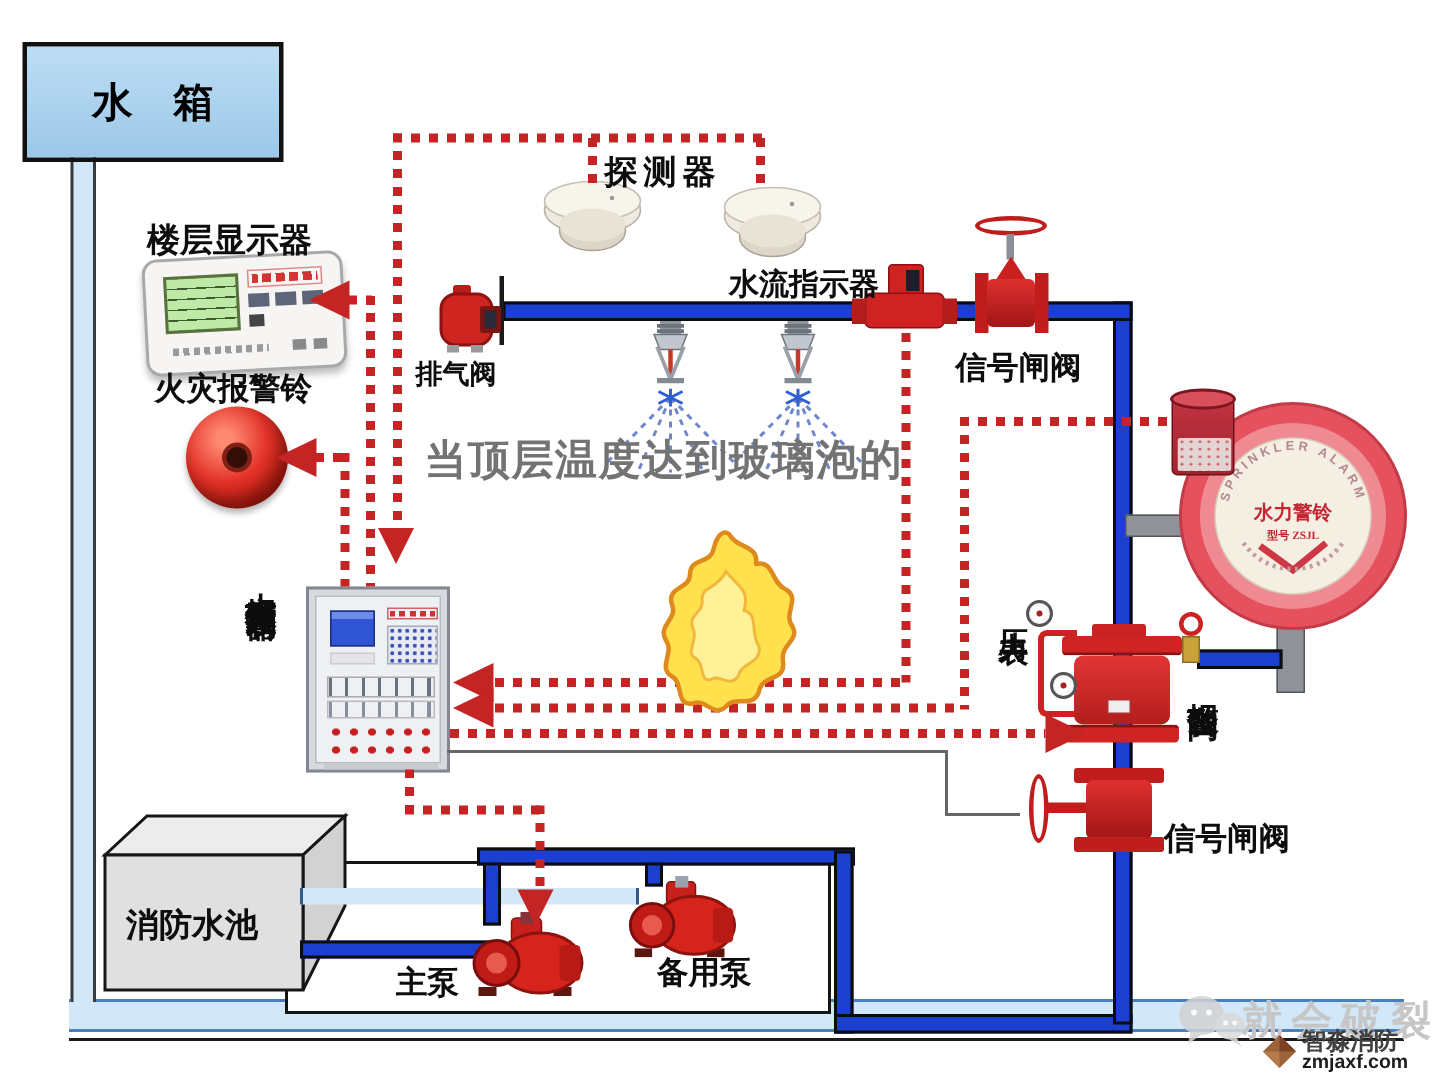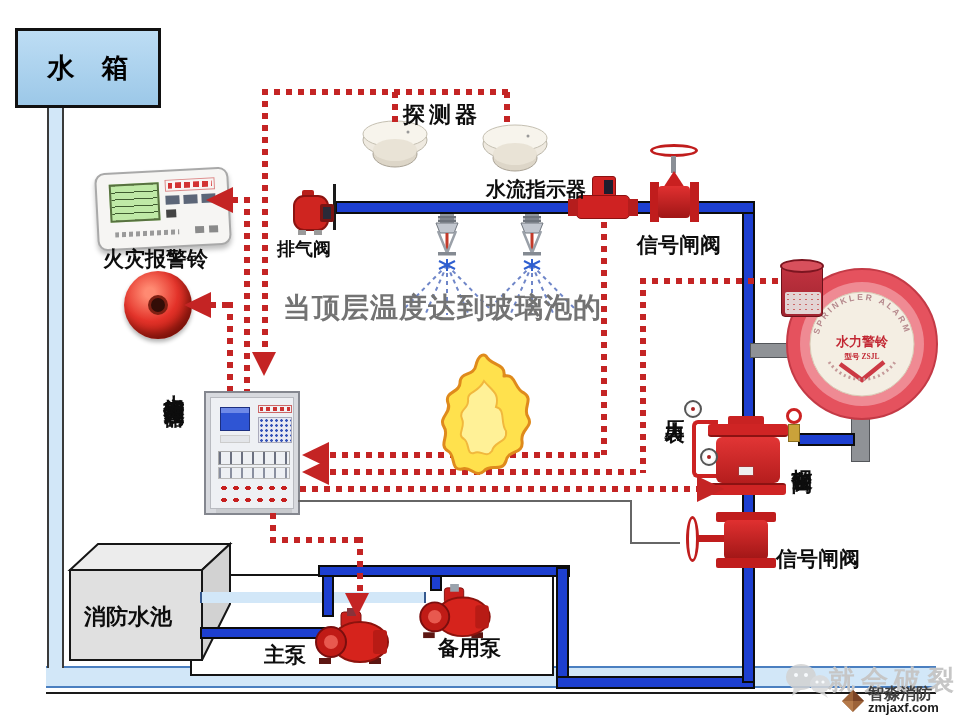--- a/index.html
+++ b/index.html
@@ -17,21 +17,21 @@
   .dv{position:absolute;width:6px;background-image:repeating-linear-gradient(180deg,#c42424 0 6px,rgba(0,0,0,0) 6px 12px);}
   .aL{position:absolute;width:0;height:0;border-top:13px solid transparent;border-bottom:13px solid transparent;border-right:27px solid #c42424;}
   .aR{position:absolute;width:0;height:0;border-top:13px solid transparent;border-bottom:13px solid transparent;border-left:27px solid #c42424;}
   .aD{position:absolute;width:0;height:0;border-left:12px solid transparent;border-right:12px solid transparent;border-top:24px solid #c42424;}
   .tl{position:absolute;background:#666;}
   
   .lbl{position:absolute;color:#0d0d0d;font-weight:700;white-space:nowrap;}
   .vl{writing-mode:vertical-rl;text-orientation:upright;letter-spacing:2px;}
   .note{position:absolute;color:#737373;font-weight:700;font-size:28px;line-height:31px;letter-spacing:1px;}
   
-  .tank{position:absolute;left:15px;top:28px;width:146px;height:80px;background:linear-gradient(#bdddf4,#9cc8e8);
+  .tank{position:absolute;left:15px;top:28px;width:174px;height:80px;background:linear-gradient(#bdddf4,#9cc8e8);
         border:3px solid #111;display:flex;align-items:center;justify-content:center;font-size:27px;font-weight:700;}
   .bell{position:absolute;left:124px;top:271px;width:68px;height:68px;border-radius:50%;
         background:radial-gradient(circle at 38% 32%,#ff8a72 8%,#e4332a 45%,#b11407 85%);
         box-shadow:inset -5px -7px 10px rgba(0,0,0,.35),0 3px 4px rgba(0,0,0,.3);}
   .bell .hole{position:absolute;left:24px;top:24px;width:20px;height:20px;border-radius:50%;
         background:#330d07;border:3px solid #7e2013;}
   .fd{position:absolute;left:96px;top:170px;width:134px;height:78px;transform:rotate(-3deg);
       background:#f6f5f3;border:2px solid #a9a9a9;border-radius:10px;box-shadow:0 4px 5px rgba(0,0,0,.25);}
   .fd .lcd{position:absolute;left:12px;top:10px;width:50px;height:38px;background:#bfe9a6;border:2px solid #57713f;
       background-image:repeating-linear-gradient(180deg,transparent 0 6px,#3f5c2f 6px 7px);}
@@ -309,20 +309,21 @@
   <div class="aD" style="left:345px;top:593px;"></div>
   <div class="tl" style="left:298px;top:500px;width:334px;height:2px;"></div>
   <div class="tl" style="left:630px;top:500px;width:2px;height:44px;"></div>
   <div class="tl" style="left:630px;top:542px;width:50px;height:2px;"></div>
 
   <svg class="abs" style="left:436px;top:350px;" width="100" height="132" viewBox="0 0 100 130">
     <path d="M50,5 C55,15 70,12 68,25 C80,22 78,38 88,42 C98,48 86,58 92,66 C98,76 84,78 86,90 C88,104 72,98 70,110 C66,122 54,112 48,120 C40,128 34,114 26,118 C14,120 20,104 12,100 C2,94 14,84 8,76 C2,66 16,62 12,52 C8,40 24,42 24,32 C24,20 38,26 40,14 C42,6 46,2 50,5 Z" fill="#ffe14d" stroke="#df8a1c" stroke-width="3" stroke-linejoin="round"></path>
     <path d="M48,30 C56,40 64,42 60,56 C70,58 64,72 70,80 C72,92 58,90 56,100 C50,108 44,98 38,102 C30,104 34,92 28,88 C20,84 30,76 26,68 C22,58 34,58 32,48 C32,40 42,42 48,30 Z" fill="#fff3a0" stroke="#f0b43c" stroke-width="2" opacity="0.9"></path>
   </svg>
 
+  <div class="lbl" style="left:98px;top:145px;font-size:22px;">楼层显示器</div>
   <div class="lbl" style="left:103px;top:245px;font-size:21px;">火灾报警铃</div>
   <div class="lbl" style="left:403px;top:100px;font-size:22px;letter-spacing:4px;">探测器</div>
   <div class="lbl" style="left:277px;top:237px;font-size:18px;">排气阀</div>
   <div class="lbl" style="left:486px;top:176px;font-size:20px;">水流指示器</div>
   <div class="lbl" style="left:637px;top:231px;font-size:21px;">信号闸阀</div>
   <div class="lbl vl" style="left:160px;top:378px;font-size:21px;height:170px;">火灾报警控制器</div>
   <div class="lbl vl" style="left:662px;top:404px;font-size:20px;height:70px;">压力表</div>
   <div class="lbl vl" style="left:788px;top:452px;font-size:21px;height:72px;">报警阀</div>
   <div class="lbl" style="left:776px;top:545px;font-size:21px;">信号闸阀</div>
   <div class="lbl" style="left:84px;top:602px;font-size:22px;">消防水池</div>

